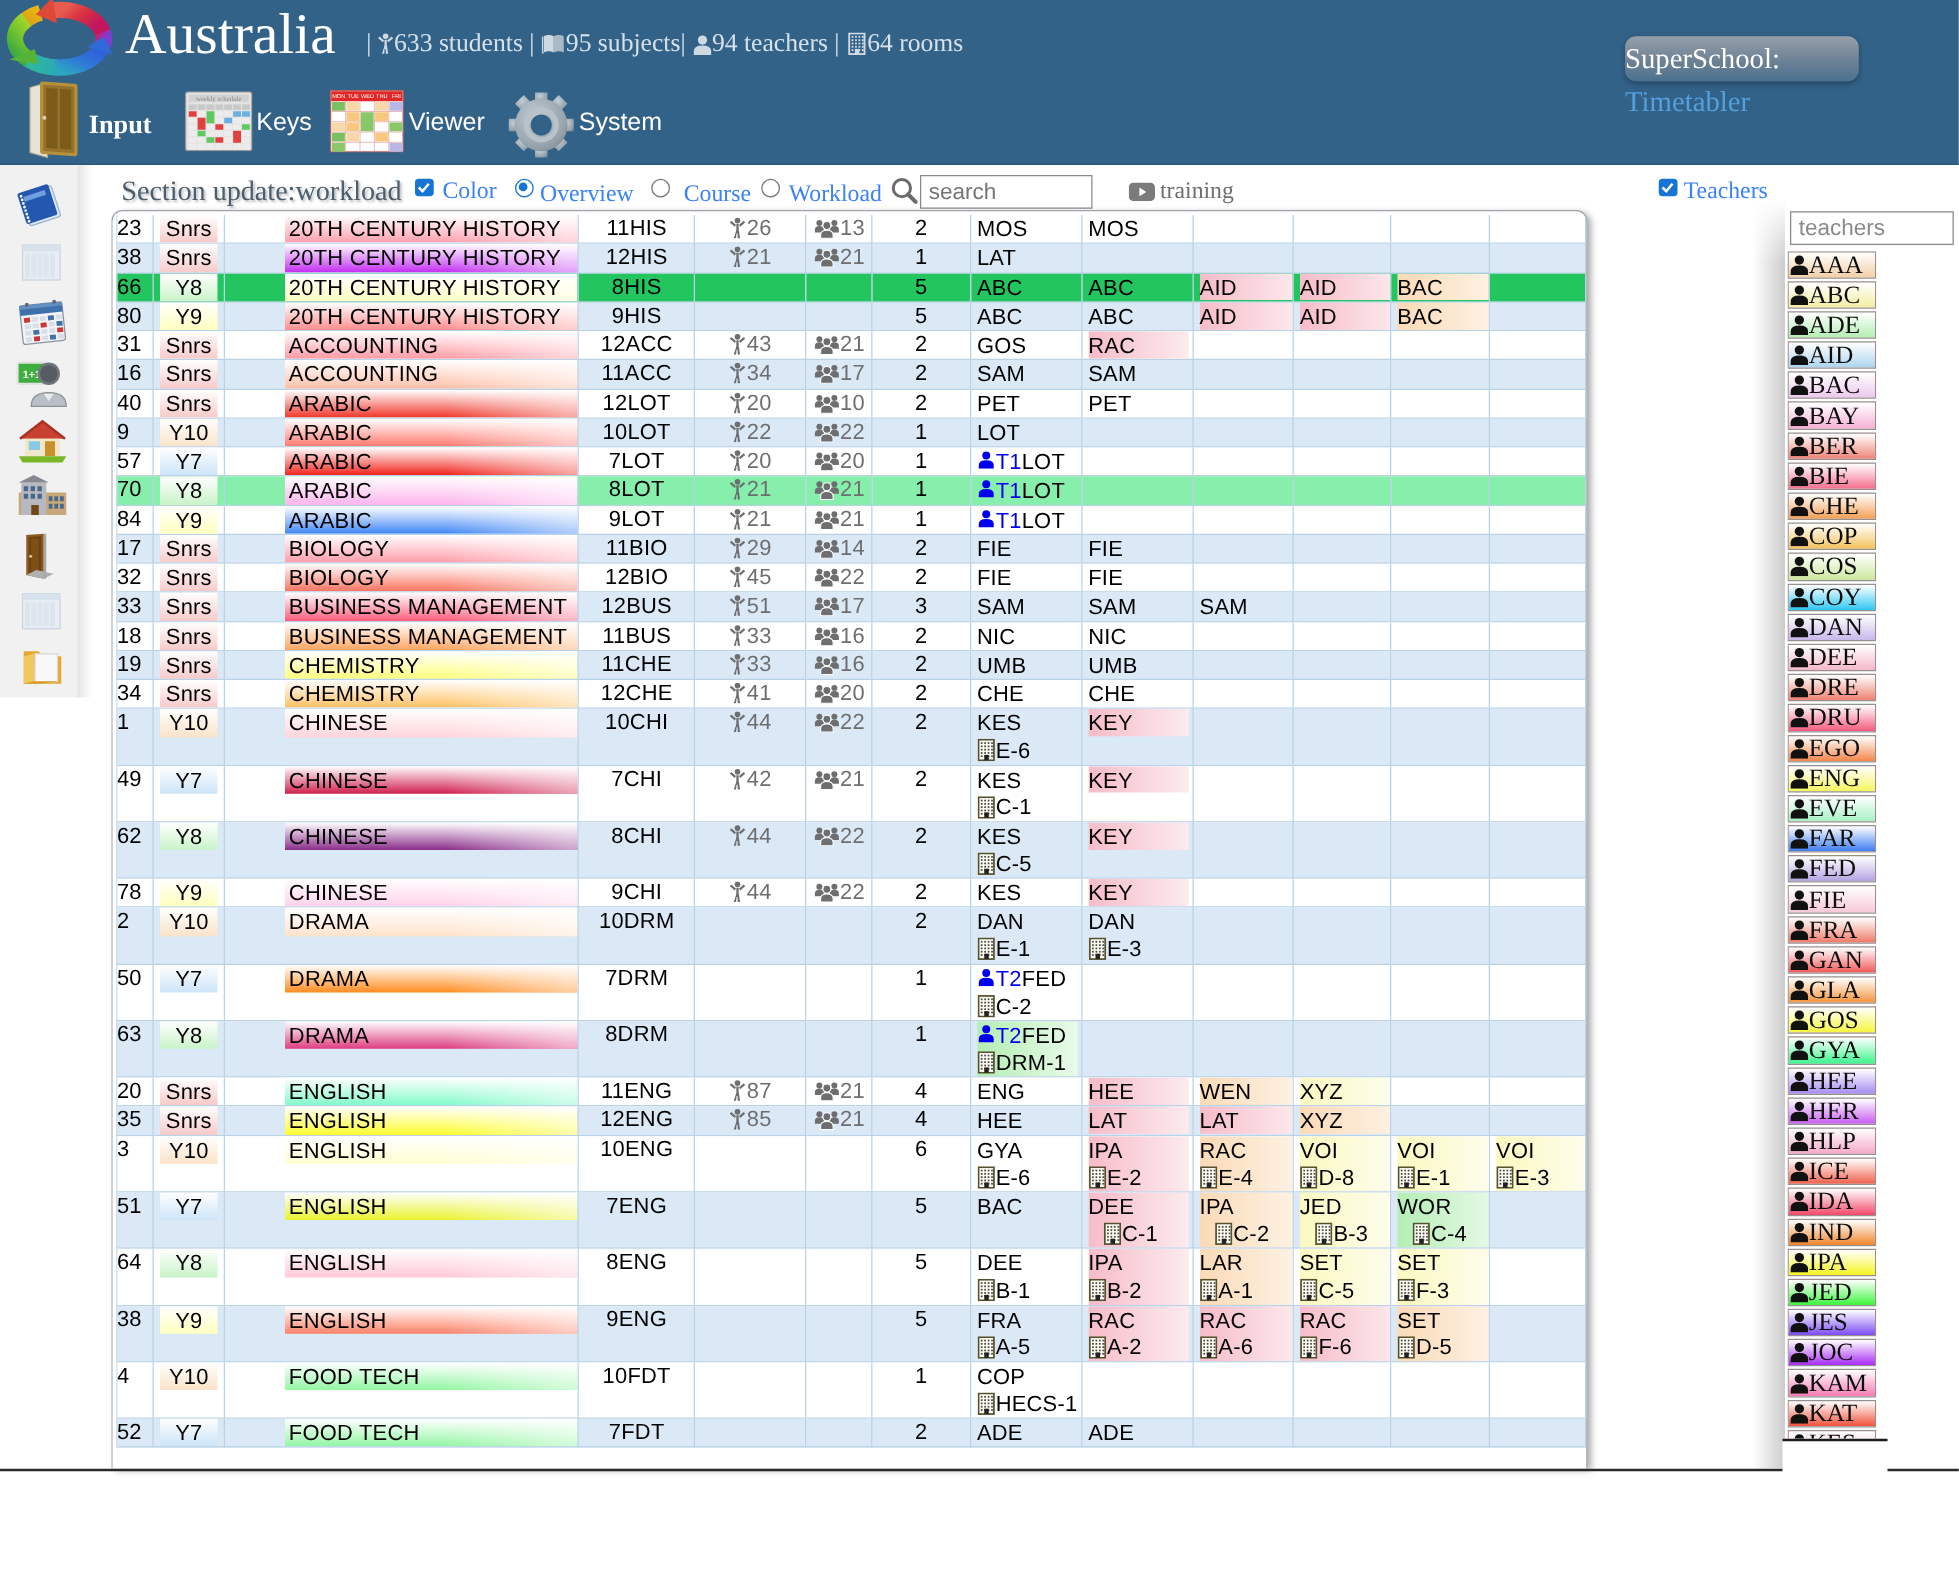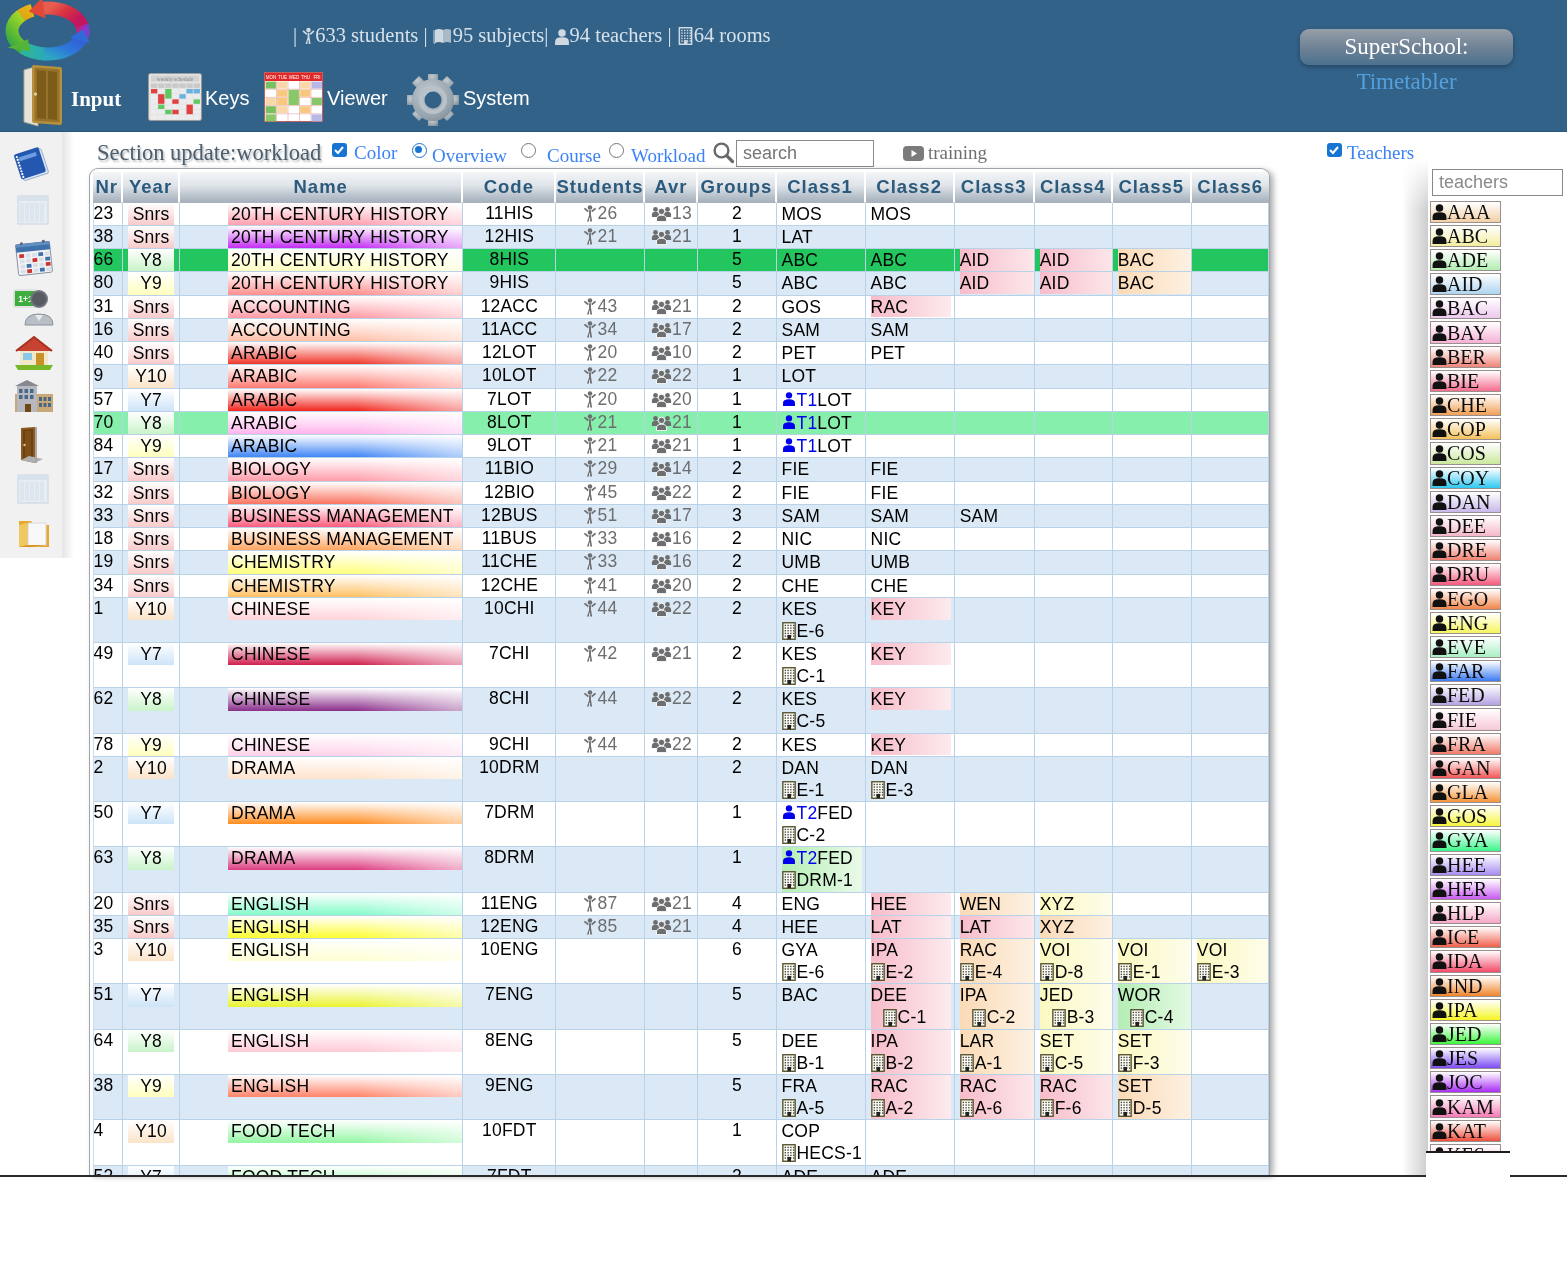--- a/index.html
+++ b/index.html
@@ -3,23 +3,23 @@
 
 *{margin:0;padding:0;box-sizing:border-box}
 html,body{width:1567px;height:1277px;overflow:hidden;background:#fff;
   font-family:"Liberation Sans",sans-serif;}
 .abs{position:absolute}
 #topbar{position:absolute;left:0;top:0;width:1567px;height:132px;background:#336289;border-bottom:1px solid #2b577c;}
 #ttl{position:absolute;left:100px;top:0px;color:#fff;font-family:"Liberation Serif",serif;font-size:46px;}
 #stats{position:absolute;left:293px;top:24px;color:#d6e1ea;font-family:"Liberation Serif",serif;font-size:20.5px;}
 #stats svg{vertical-align:-3px}
 .navlbl{position:absolute;color:#fff;font-size:20px;top:87px}
-#ssbtn{position:absolute;left:1300px;top:29px;width:213px;height:36px;border-radius:9px;
+#ssbtn{position:absolute;left:1300px;top:29px;width:187px;height:36px;border-radius:9px;
   background:linear-gradient(#969fa8,#6d8195 55%,#4a7290);box-shadow:0 2px 5px rgba(0,0,0,.30);
-  font-family:"Liberation Serif",serif;font-size:23px;color:#fff;text-align:center;line-height:35px;}
+  font-family:"Liberation Serif",serif;font-size:23px;color:#fff;text-align:left;line-height:35px;}
 #ssbtn span{color:#53a0dd}
 #sidebar{position:absolute;left:0;top:132px;width:62px;height:426px;background:#f1f1f1;}
 #sidebarshadow{position:absolute;left:62px;top:132px;width:12px;height:426px;
   background:linear-gradient(to right,rgba(0,0,0,.10),rgba(0,0,0,0));}
 .sic{position:absolute;left:13px;width:42px;height:42px}
 #secttl{position:absolute;left:97px;top:140px;font-family:"Liberation Serif",serif;font-size:22.5px;
   color:#4c5d6b;text-shadow:1.5px 1.5px 2px rgba(50,60,75,.35);}
 .tb{font-family:"Liberation Serif",serif;font-size:19px;color:#3b82f6;position:absolute;top:142px}
 .cb{position:absolute;width:14.5px;height:14.5px;top:142.5px;background:#1675d2;border-radius:3px}
 .cb svg{position:absolute;left:1px;top:1px}
@@ -111,20 +111,21 @@
 <path d="M20.4 47.3 A35.5 23.0 0 0 0 44.3 54.0" stroke="url(#lgteal)" stroke-width="13.0"></path>
 <path d="M77.9 40.4 A35.5 23.0 0 0 0 79.3 23.9" stroke="url(#lgmag)" stroke-width="13.0"></path>
 <path d="M80.1 25.8 A35.5 23.0 0 0 0 40.6 8.2" stroke="url(#lgred)" stroke-width="13.0"></path>
 <path d="M19.1 15.6 A35.5 23.0 0 0 0 21.3 47.8" stroke="url(#lggrn)" stroke-width="13.0"></path>
 <path d="M41.8 53.9 A35.5 23.0 0 0 0 78.4 39.6" stroke="url(#lgblu)" stroke-width="13.0"></path>
 </g>
 <path d="M40.1 -2.2 L26.7 11.5 L43.5 18.5 Z" fill="#e04838"></path>
 <path d="M5.6 47.8 L28.3 51.1 L25.9 39.2 Z" fill="#55b438"></path>
 <path d="M88.0 43.3 L80.9 29.4 L67.8 37.4 Z" fill="#2f6ad8"></path>
 </svg>
+<div id="ttl">Australia</div>
 <div id="stats">| <svg width="13" height="18" viewBox="0 0 14 18">
         <circle cx="7" cy="2.6" r="2.4" fill="#cfd9e2"></circle>
         <path d="M6 5.6h2v6H6z" fill="#cfd9e2"></path>
         <path d="M.5 4.2l1.2-1.4 4 3.4-1 1.6z" fill="#cfd9e2"></path>
         <path d="M13.5 4.2l-1.2-1.4-4 3.4 1 1.6z" fill="#cfd9e2"></path>
         <path d="M6 11h2.2l1 6.6h-2l-.2-4h-.8l-.4 4h-2z" fill="#cfd9e2"></path>
       </svg>633 students | <svg width="20" height="17" viewBox="0 0 20 17">
         <path d="M2 2 q4-2 8 0 v13 q-4-2-8 0 z" fill="#cfd9e2"></path>
         <path d="M18 2 q-4-2-8 0 v13 q4-2 8 0 z" fill="#a9b9c6"></path>
         <path d="M1 2.2 v13 h1" fill="none" stroke="#cfd9e2"></path>
@@ -468,35 +469,20 @@
         <col style="width:53px">
         <col style="width:78px">
         <col style="width:89px">
         <col style="width:89px">
         <col style="width:80px">
         <col style="width:78px">
         <col style="width:79px">
         <col style="width:76.5px">
       </colgroup>
 <tbody>
-        <tr>
-          <th style="text-align:left;padding-left:3px">Nr</th>
-          <th>Year</th>
-          <th>Name</th>
-          <th>Code</th>
-          <th>Students</th>
-          <th>Avr</th>
-          <th>Groups</th>
-          <th>Class1</th>
-          <th>Class2</th>
-          <th>Class3</th>
-          <th>Class4</th>
-          <th>Class5</th>
-          <th>Class6</th>
-        </tr>
 <tr style="background:#ffffff">
 <td class="nr">23</td>
 <td class="yr">
             <span class="yrb" style="background:linear-gradient(#ffffff,#f8caca)">Snrs</span>
           </td>
 <td class="nm">
             <span class="nmb" style="background:linear-gradient(to right,rgba(255,255,255,0) 55%,rgba(255,255,255,0.55) 97%),linear-gradient(#ffffff,#ff9fae)">20TH CENTURY HISTORY</span>
           </td>
 <td class="cd">11HIS</td>
 <td class="stv"><svg class="si" viewBox="0 0 14 18">

